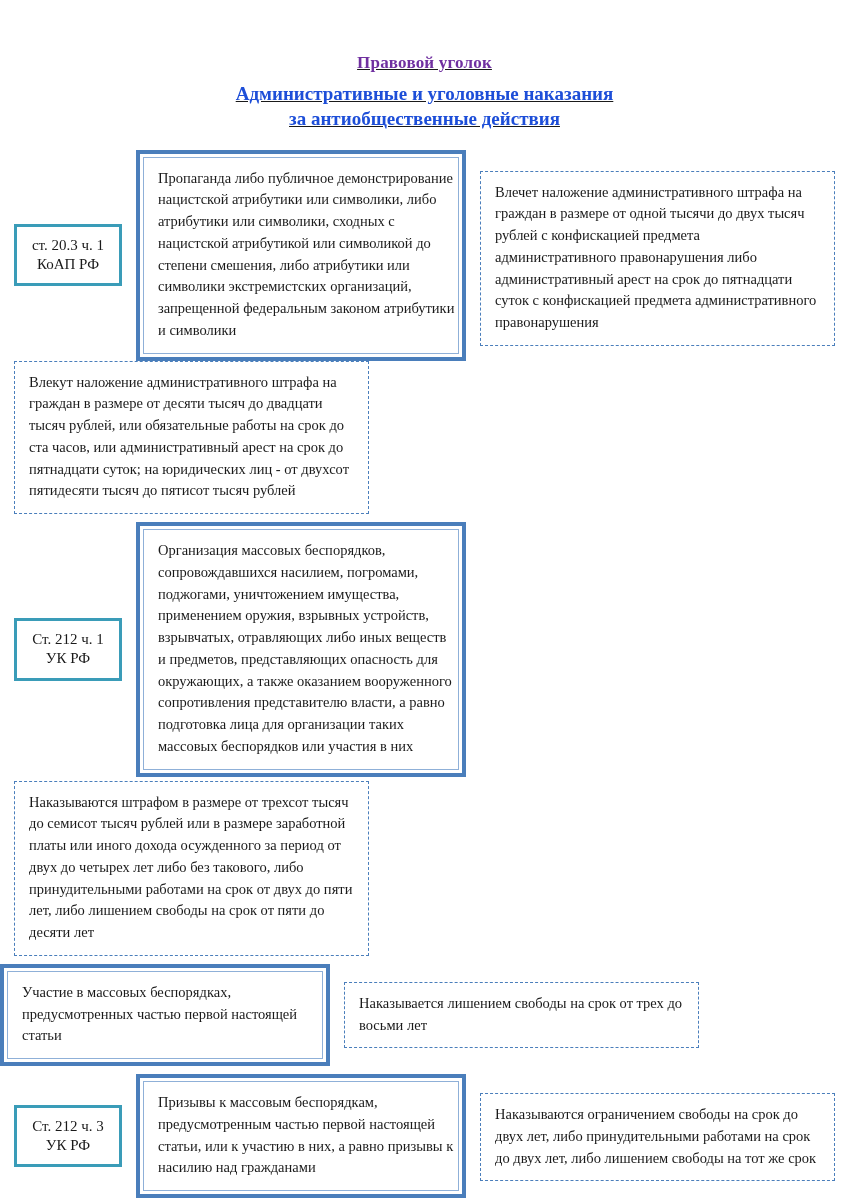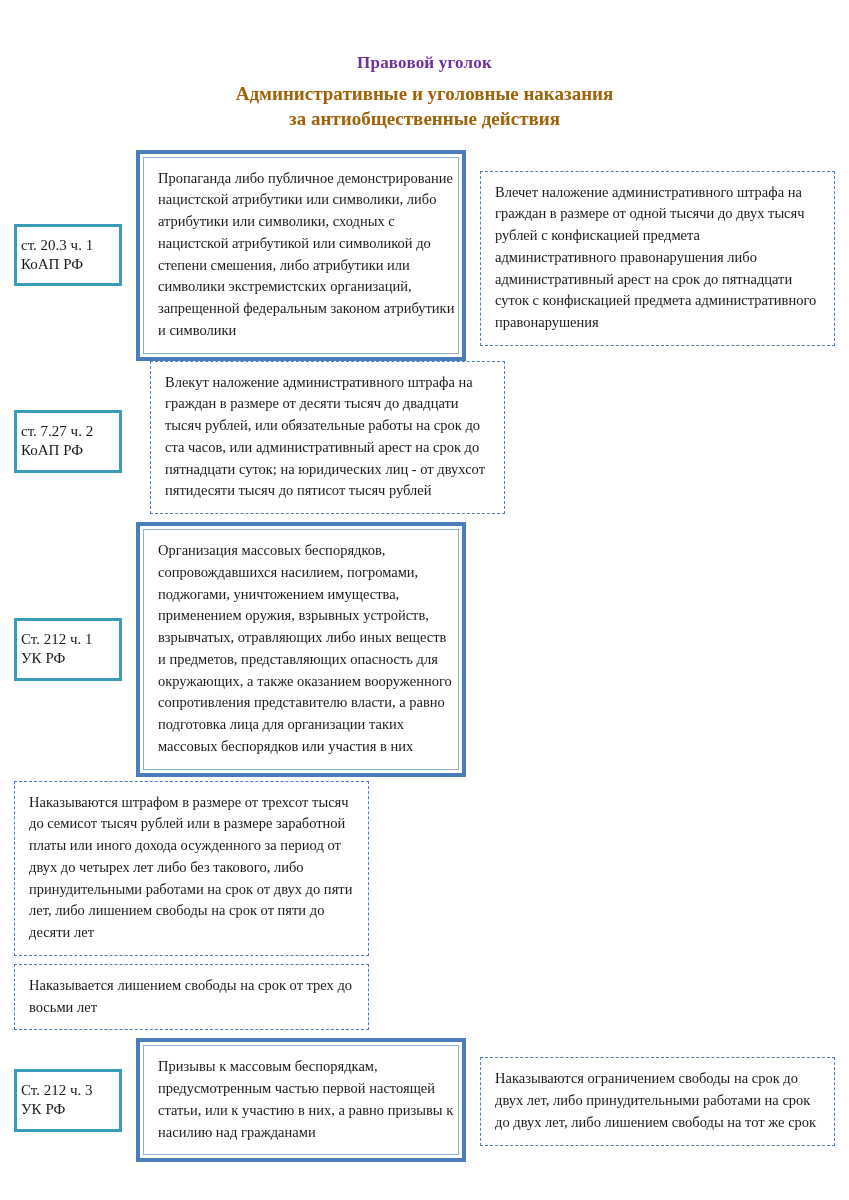--- a/index.html
+++ b/index.html
@@ -13,33 +13,34 @@
     font-family: "Liberation Serif", "DejaVu Serif", serif;
     color: #1a1a1a;
     overflow: hidden;
     position: relative;
   }
 
   
   .header {
     padding-top: 52px;
     text-align: center;
+    text-decoration: underline;
   }
   .kicker {
     font-size: 17px;
     font-weight: bold;
     color: #7030a0;
     letter-spacing: .2px;
     line-height: 1.25;
   }
   .doc-title {
     margin-top: 9px;
     font-size: 19px;
     font-weight: bold;
-    color: #a16207;
+    color: #1d4ed8;
     line-height: 1.3;
   }
   .doc-title .l2 { display: block; }
 
   
   .rows {
     margin-top: 18px;
     position: relative;
   }
   .row {
@@ -55,21 +56,21 @@
     flex: 0 0 136px;
     display: flex;
     justify-content: center;
     align-items: center;
   }
   .art-box {
     box-sizing: border-box;
     width: 108px;
     border: 3px solid #3a9cb8;
     background: #ffffff;
-    text-align: left;
+    text-align: center;
     font-size: 15px;
     line-height: 1.28;
     padding: 9px 4px;
   }
 
   
   .off-col {
     width: 330px;
     flex: 0 0 330px;
   }
@@ -137,23 +138,20 @@
         <div class="off-inner">Пропаганда либо публичное демонстрирование нацистской атрибутики или символики, либо атрибутики или символики, сходных с нацистской атрибутикой или символикой до степени смешения, либо атрибутики или символики экстремистских организаций, запрещенной федеральным законом атрибутики и символики</div>
       </div>
     </div>
     <div class="spacer"></div>
     <div class="pen-col">
       <div class="pen-box">Влечет наложение административного штрафа на граждан в размере от одной тысячи до двух тысяч рублей с конфискацией предмета административного правонарушения либо административный арест на срок до пятнадцати суток с конфискацией предмета административного правонарушения</div>
     </div>
   </div>
 
   <div class="row row-2">
-    <div class="art-col">
-      <div class="art-box">ст. 7.27 ч. 2 КоАП РФ</div>
-    </div>
     <div class="spacer"></div>
     <div class="pen-col">
       <div class="pen-box">Влекут наложение административного штрафа на граждан в размере от десяти тысяч до двадцати тысяч рублей, или обязательные работы на срок до ста часов, или административный арест на срок до пятнадцати суток; на юридических лиц - от двухсот пятидесяти тысяч до пятисот тысяч рублей</div>
     </div>
   </div>
 
   <div class="row row-3">
     <div class="art-col">
       <div class="art-box">Ст. 212 ч. 1 УК РФ</div>
     </div>
@@ -166,20 +164,25 @@
   </div>
 
   <div class="row row-4">
     <div class="spacer"></div>
     <div class="pen-col">
       <div class="pen-box">Наказываются штрафом в размере от трехсот тысяч до семисот тысяч рублей или в размере заработной платы или иного дохода осужденного за период от двух до четырех лет либо без такового, либо принудительными работами на срок от двух до пяти лет, либо лишением свободы на срок от пяти до десяти лет</div>
     </div>
   </div>
 
   <div class="row row-5">
+    <div class="off-col">
+      <div class="off-box">
+        <div class="off-inner">Участие в массовых беспорядках, предусмотренных частью первой настоящей статьи</div>
+      </div>
+    </div>
     <div class="spacer"></div>
     <div class="pen-col">
       <div class="pen-box">Наказывается лишением свободы на срок от трех до восьми лет</div>
     </div>
   </div>
 
   <div class="row row-6">
     <div class="art-col">
       <div class="art-box">Ст. 212 ч. 3 УК РФ</div>
     </div>

